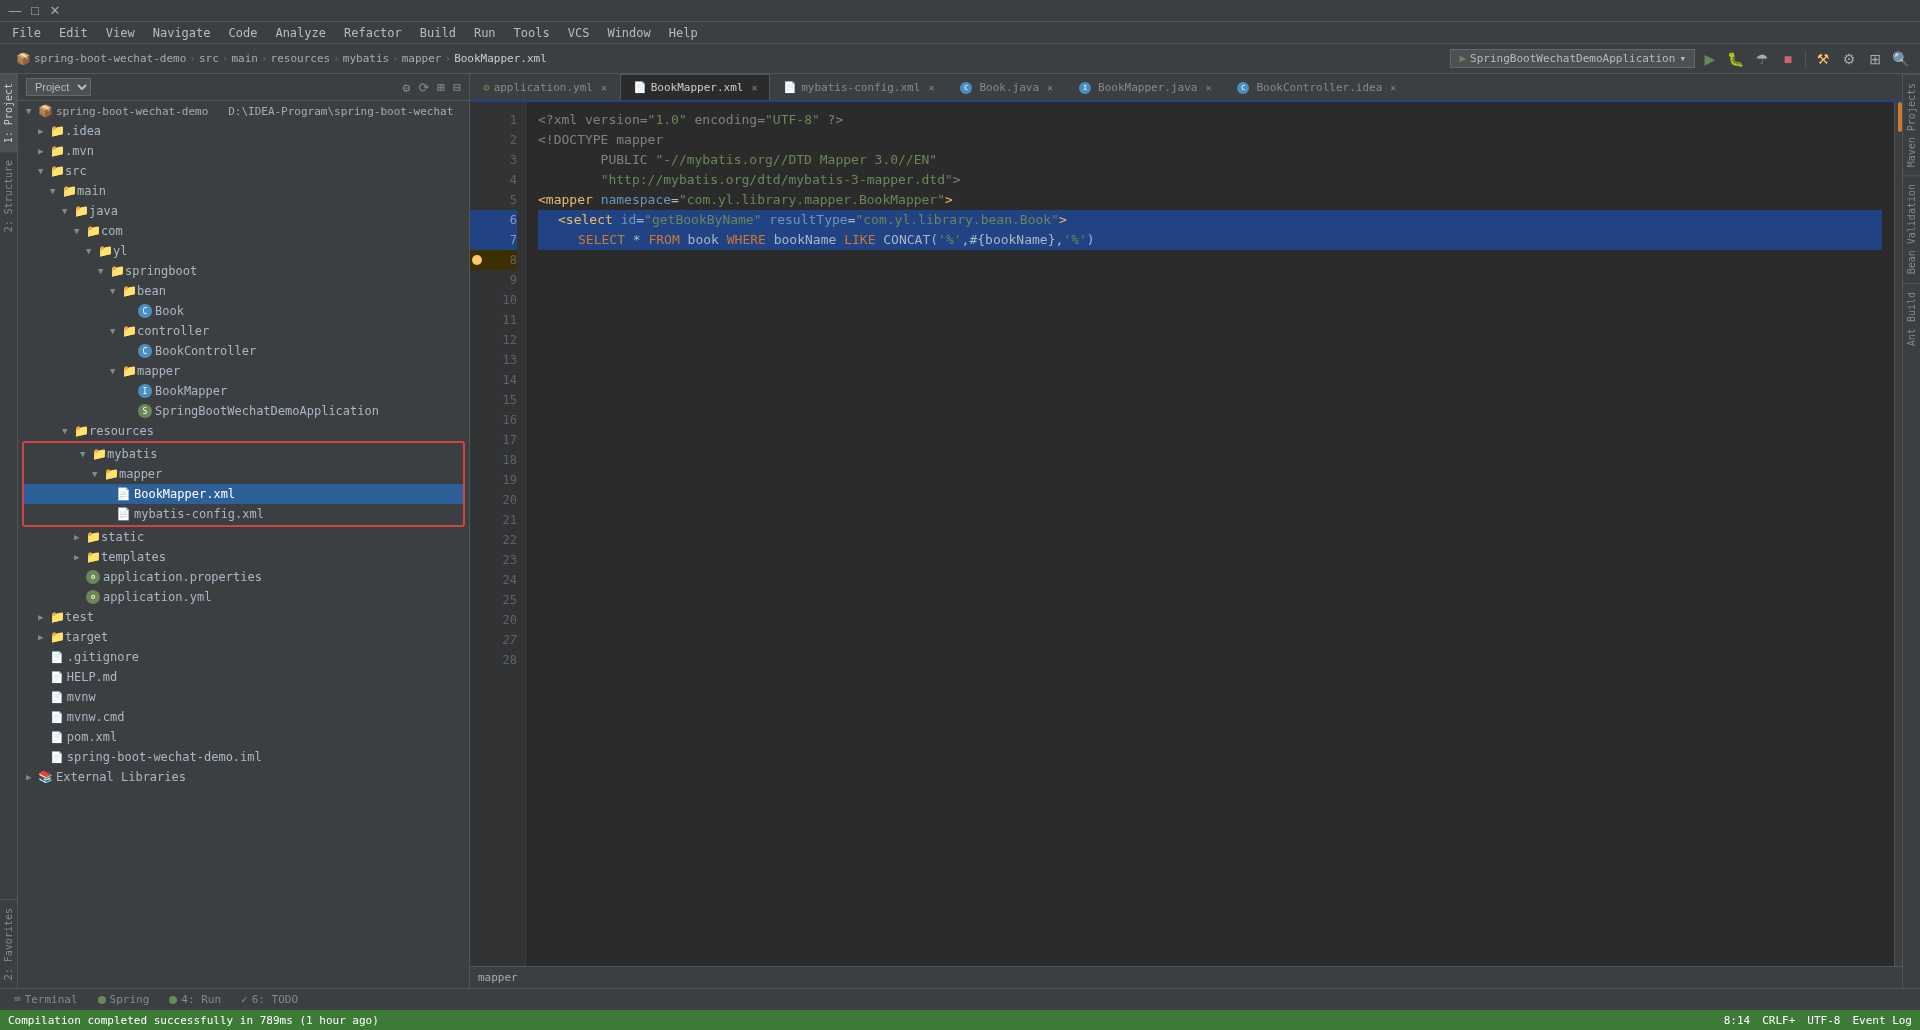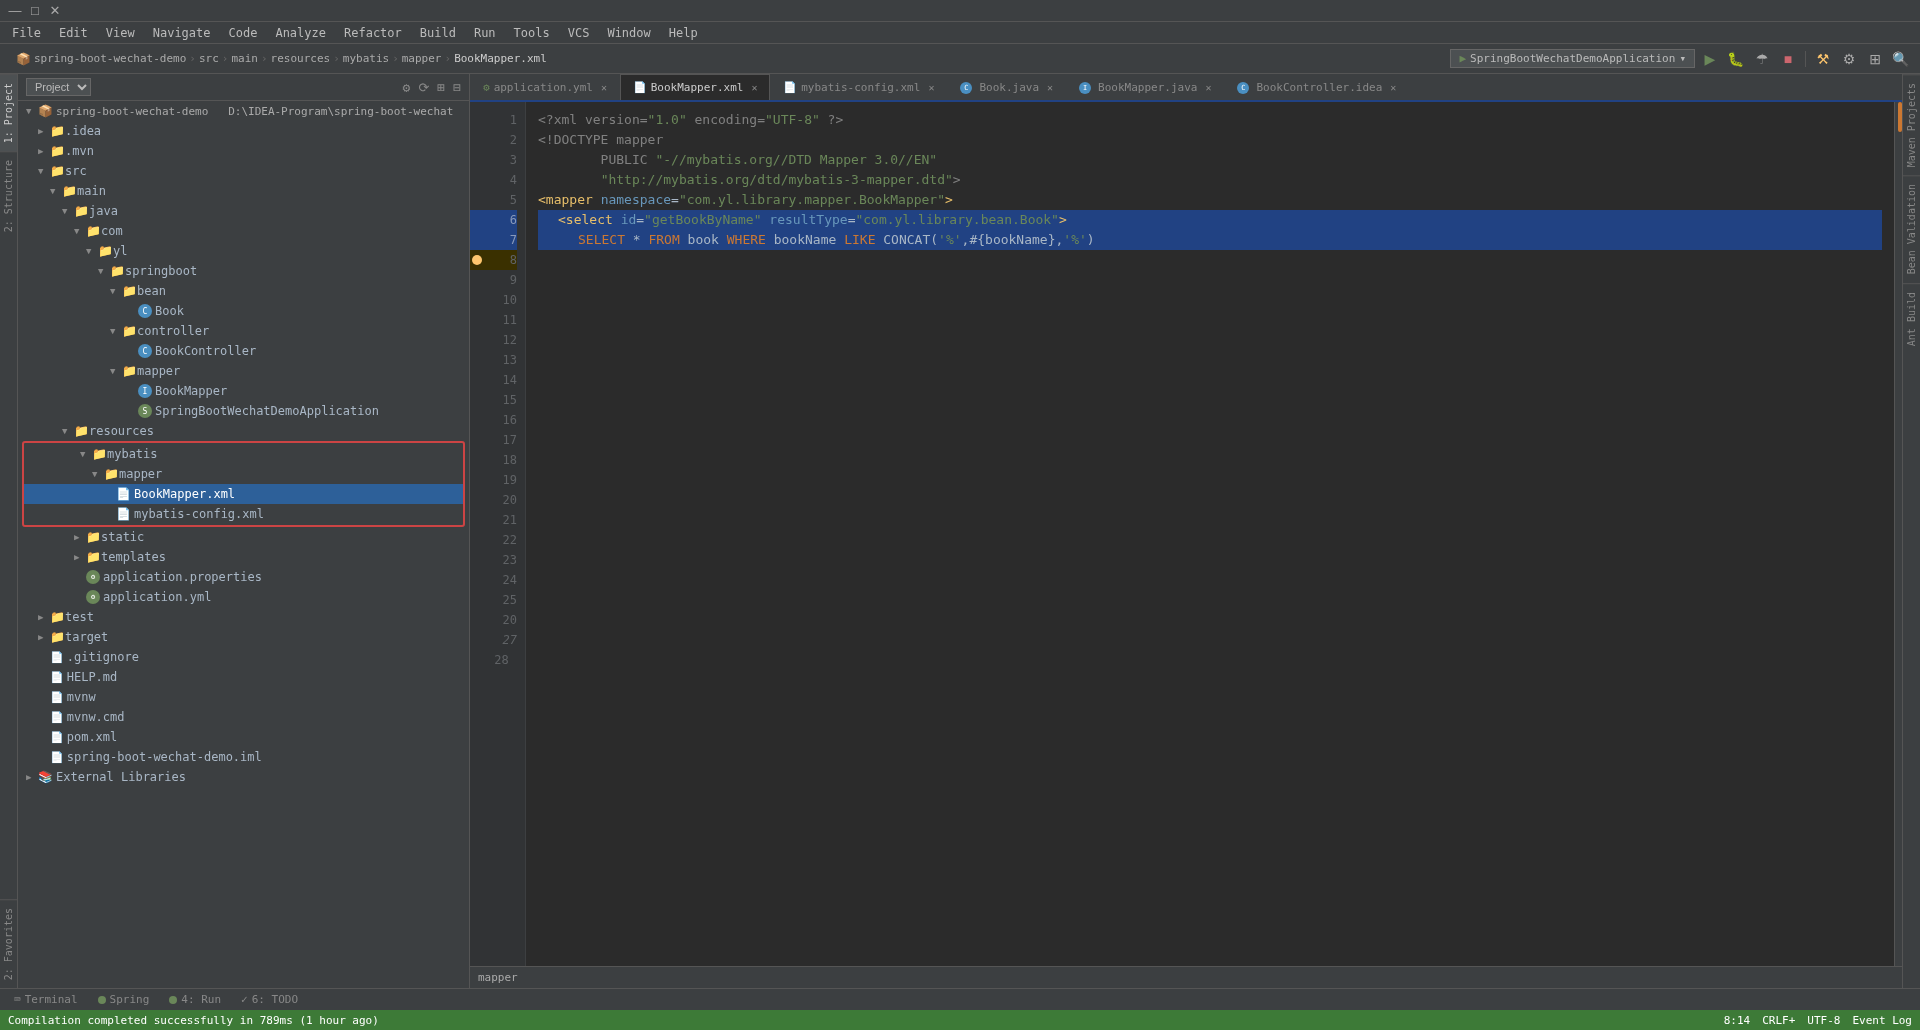--- a/index.html
+++ b/index.html
@@ -699,21 +699,21 @@
         <div style="height:20px; line-height:20px;">18</div>
         <div style="height:20px; line-height:20px;">19</div>
         <div style="height:20px; line-height:20px;">20</div>
         <div style="height:20px; line-height:20px;">21</div>
         <div style="height:20px; line-height:20px;">22</div>
         <div style="height:20px; line-height:20px;">23</div>
         <div style="height:20px; line-height:20px;">24</div>
         <div style="height:20px; line-height:20px;">25</div>
         <div style="height:20px; line-height:20px;">20</div>
         <div style="height:20px; line-height:20px;font-style:italic;">27</div>
-        <div style="height:20px; line-height:20px;text-align:center;">28</div>
+        <div style="height:20px; line-height:20px;">28</div>
       </div>
 
       <div id="code-area">
         <div class="code-line"><span class="c-gray">&lt;?xml version=</span><span class="c-string">"1.0"</span><span class="c-gray"> encoding=</span><span class="c-string">"UTF-8"</span><span class="c-gray"> ?&gt;</span></div>
         <div class="code-line"><span class="c-gray">&lt;!DOCTYPE mapper</span></div>
         <div class="code-line"><span class="c-gray">        PUBLIC </span><span class="c-string">"-//mybatis.org//DTD Mapper 3.0//EN"</span></div>
         <div class="code-line"><span class="c-gray">        </span><span class="c-string">"http://mybatis.org/dtd/mybatis-3-mapper.dtd"</span><span class="c-gray">&gt;</span></div>
         <div class="code-line"><span class="c-tag">&lt;mapper</span> <span class="c-attr">namespace</span><span class="c-white">=</span><span class="c-string">"com.yl.library.mapper.BookMapper"</span><span class="c-tag">&gt;</span></div>
         <div class="code-line highlighted"><span style="padding-left:20px;"></span><span class="c-tag">&lt;select</span> <span class="c-attr">id</span><span class="c-white">=</span><span class="c-string">"getBookByName"</span> <span class="c-attr">resultType</span><span class="c-white">=</span><span class="c-string">"com.yl.library.bean.Book"</span><span class="c-tag">&gt;</span></div>
         <div class="code-line highlighted"><span style="padding-left:40px;"></span><span style="color:#cc7832;">SELECT</span><span class="c-white"> * </span><span style="color:#cc7832;">FROM</span><span class="c-white"> book </span><span style="color:#cc7832;">WHERE</span><span class="c-white"> bookName </span><span style="color:#cc7832;">LIKE</span><span class="c-white"> CONCAT(</span><span class="c-string">'%'</span><span class="c-white">,#{bookName},</span><span class="c-string">'%'</span><span class="c-white">)</span></div>

